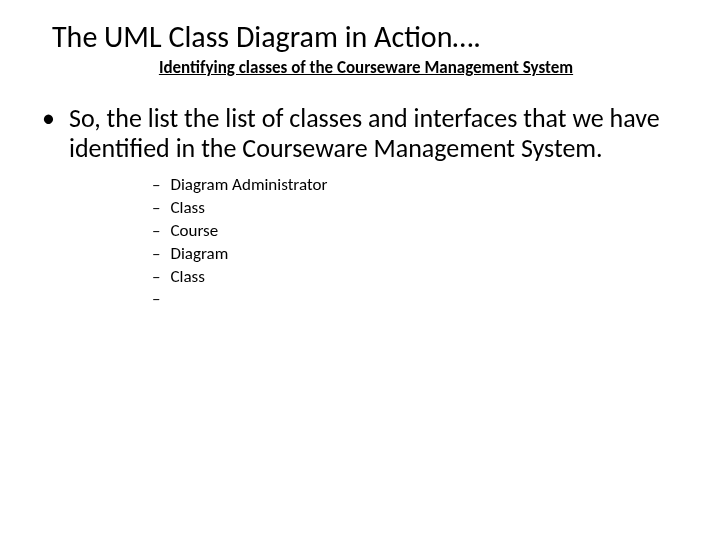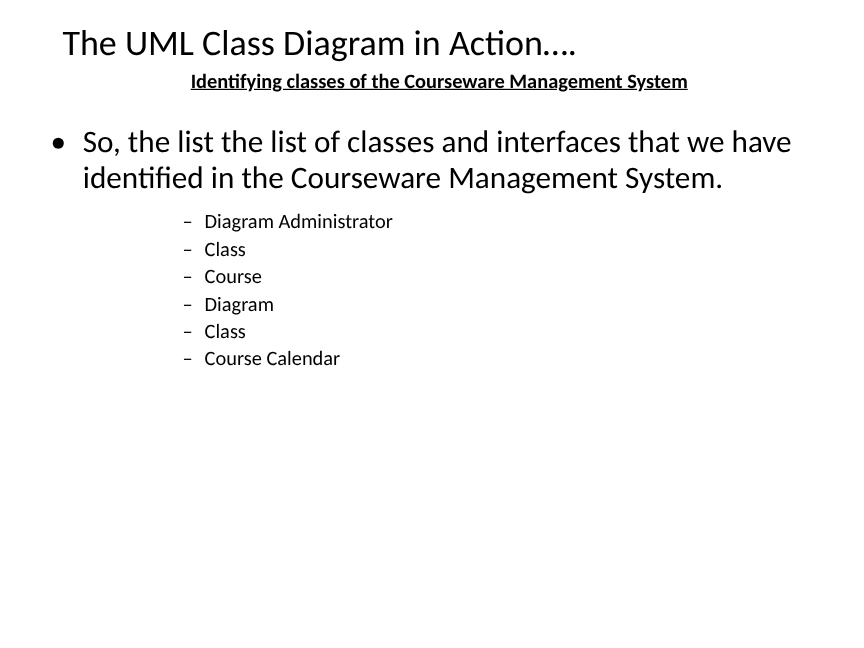--- a/index.html
+++ b/index.html
@@ -89,15 +89,14 @@
   <li>
     <span class="dash">–</span>
     <span>Diagram</span>
   </li>
   <li>
     <span class="dash">–</span>
     <span>Class</span>
   </li>
   <li>
     <span class="dash">–</span>
-    <span>Course Calendar</span>
   </li>
 </ul>
 
 </body></html>

